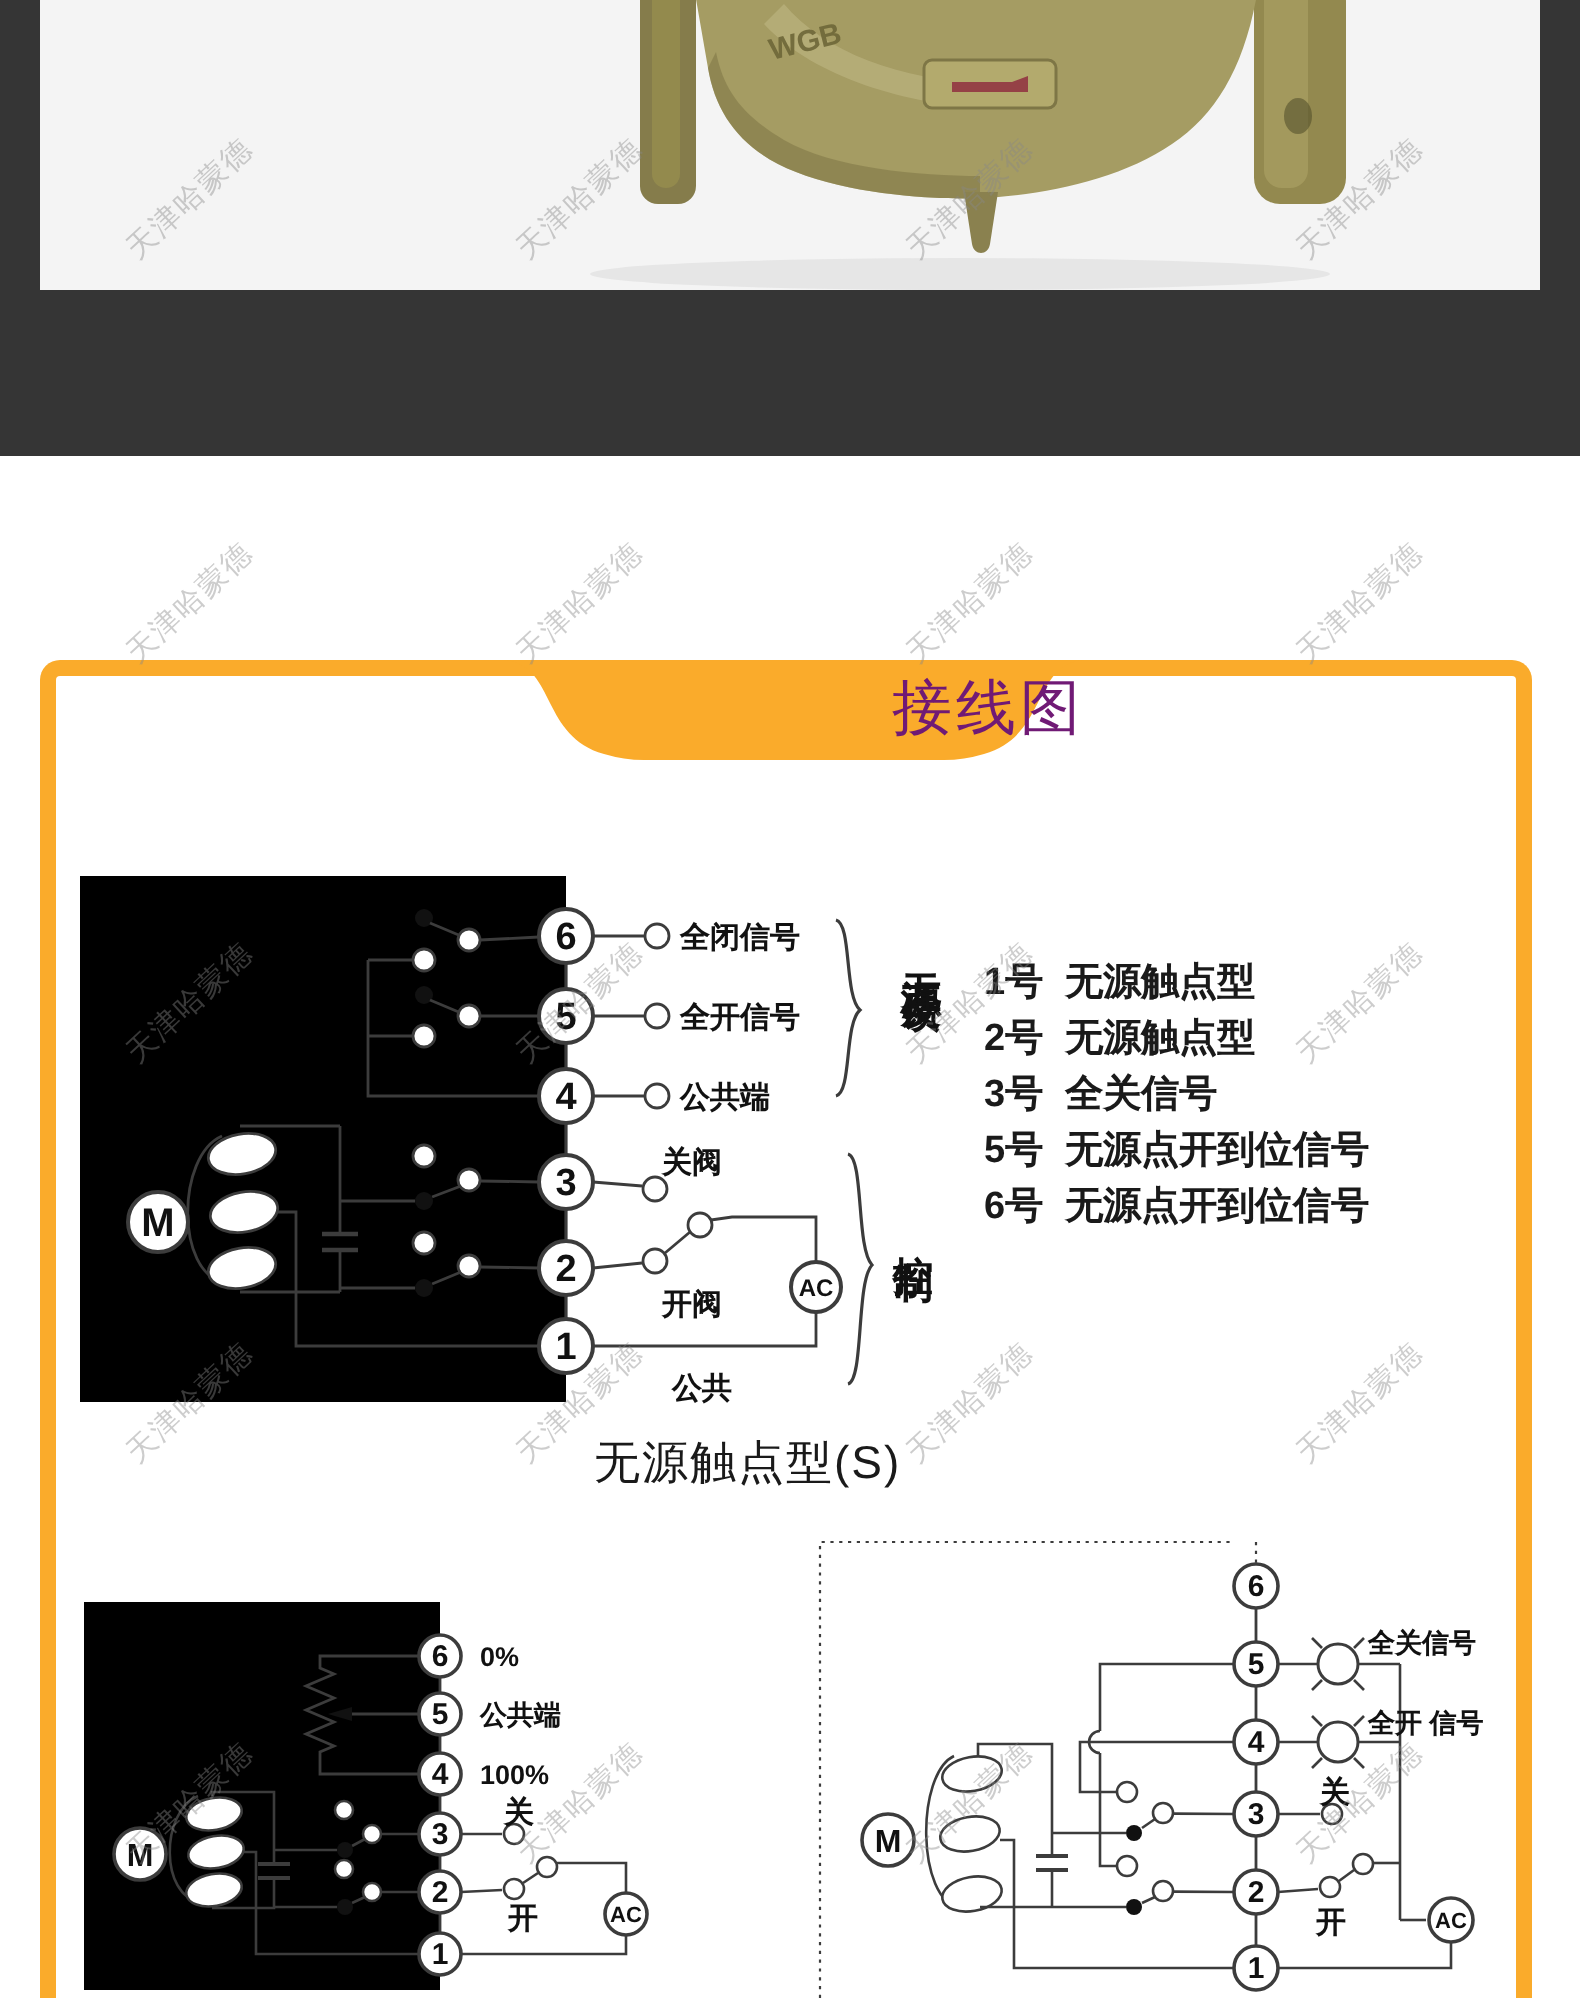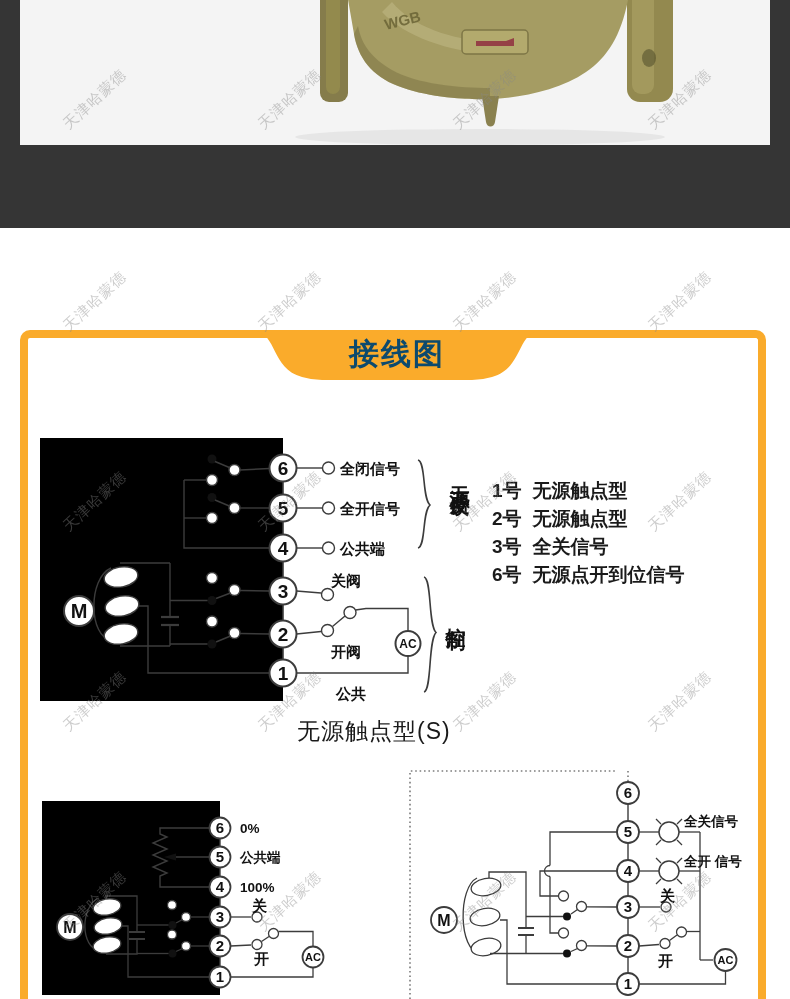--- a/index.html
+++ b/index.html
@@ -15,22 +15,22 @@
   .photo-area svg{display:block;}
   
   .content-box{
     position:absolute;left:20px;top:330px;width:746px;height:680px;
     box-sizing:border-box;border:8px solid #FAAB2B;border-bottom:none;
     border-radius:10px 10px 0 0;background:#ffffff;
   }
   .banner-tab{position:absolute;left:252px;top:330px;width:290px;height:56px;z-index:3;}
   .banner-tab svg{position:absolute;left:0;top:0;}
   .banner-title{
-    position:absolute;left:0;top:4px;width:290px;text-align:center;
-    font-size:30px;font-weight:bold;color:#0c4a6e;letter-spacing:2px;
+    position:absolute;left:0;top:4px;width:290px;text-align:right;
+    font-size:30px;font-weight:normal;color:#701a75;letter-spacing:2px;
   }
   
   .diag{position:absolute;z-index:2;}
   .diag path,.diag line,.diag polyline{fill:none;stroke:#3c3c3c;}
   .diag text{fill:#111;font-family:"Liberation Sans","DejaVu Sans",sans-serif;}
   .term-num{font-size:19px;font-weight:bold;text-anchor:middle;}
   .term-num-sm{font-size:15px;font-weight:bold;text-anchor:middle;}
   .lbl{font-size:15px;font-weight:bold;}
   .lbl-sm{font-size:13.5px;font-weight:bold;}
   .mark{font-size:20px;font-weight:bold;text-anchor:middle;}
@@ -196,20 +196,24 @@
       <span>1号</span>
       <span>无源触点型</span>
     </div>
   <div class="row">
       <span>2号</span>
       <span>无源触点型</span>
     </div>
   <div class="row">
       <span>3号</span>
       <span>全关信号</span>
+    </div>
+  <div class="row">
+      <span>5号</span>
+      <span>无源点开到位信号</span>
     </div>
   <div class="row">
       <span>6号</span>
       <span>无源点开到位信号</span>
     </div>
 </div>
 
 <div class="caption">无源触点型(S)</div>
 
 <svg class="diag" style="left:36px;top:796px" width="292" height="203" viewBox="36 796 292 203">

